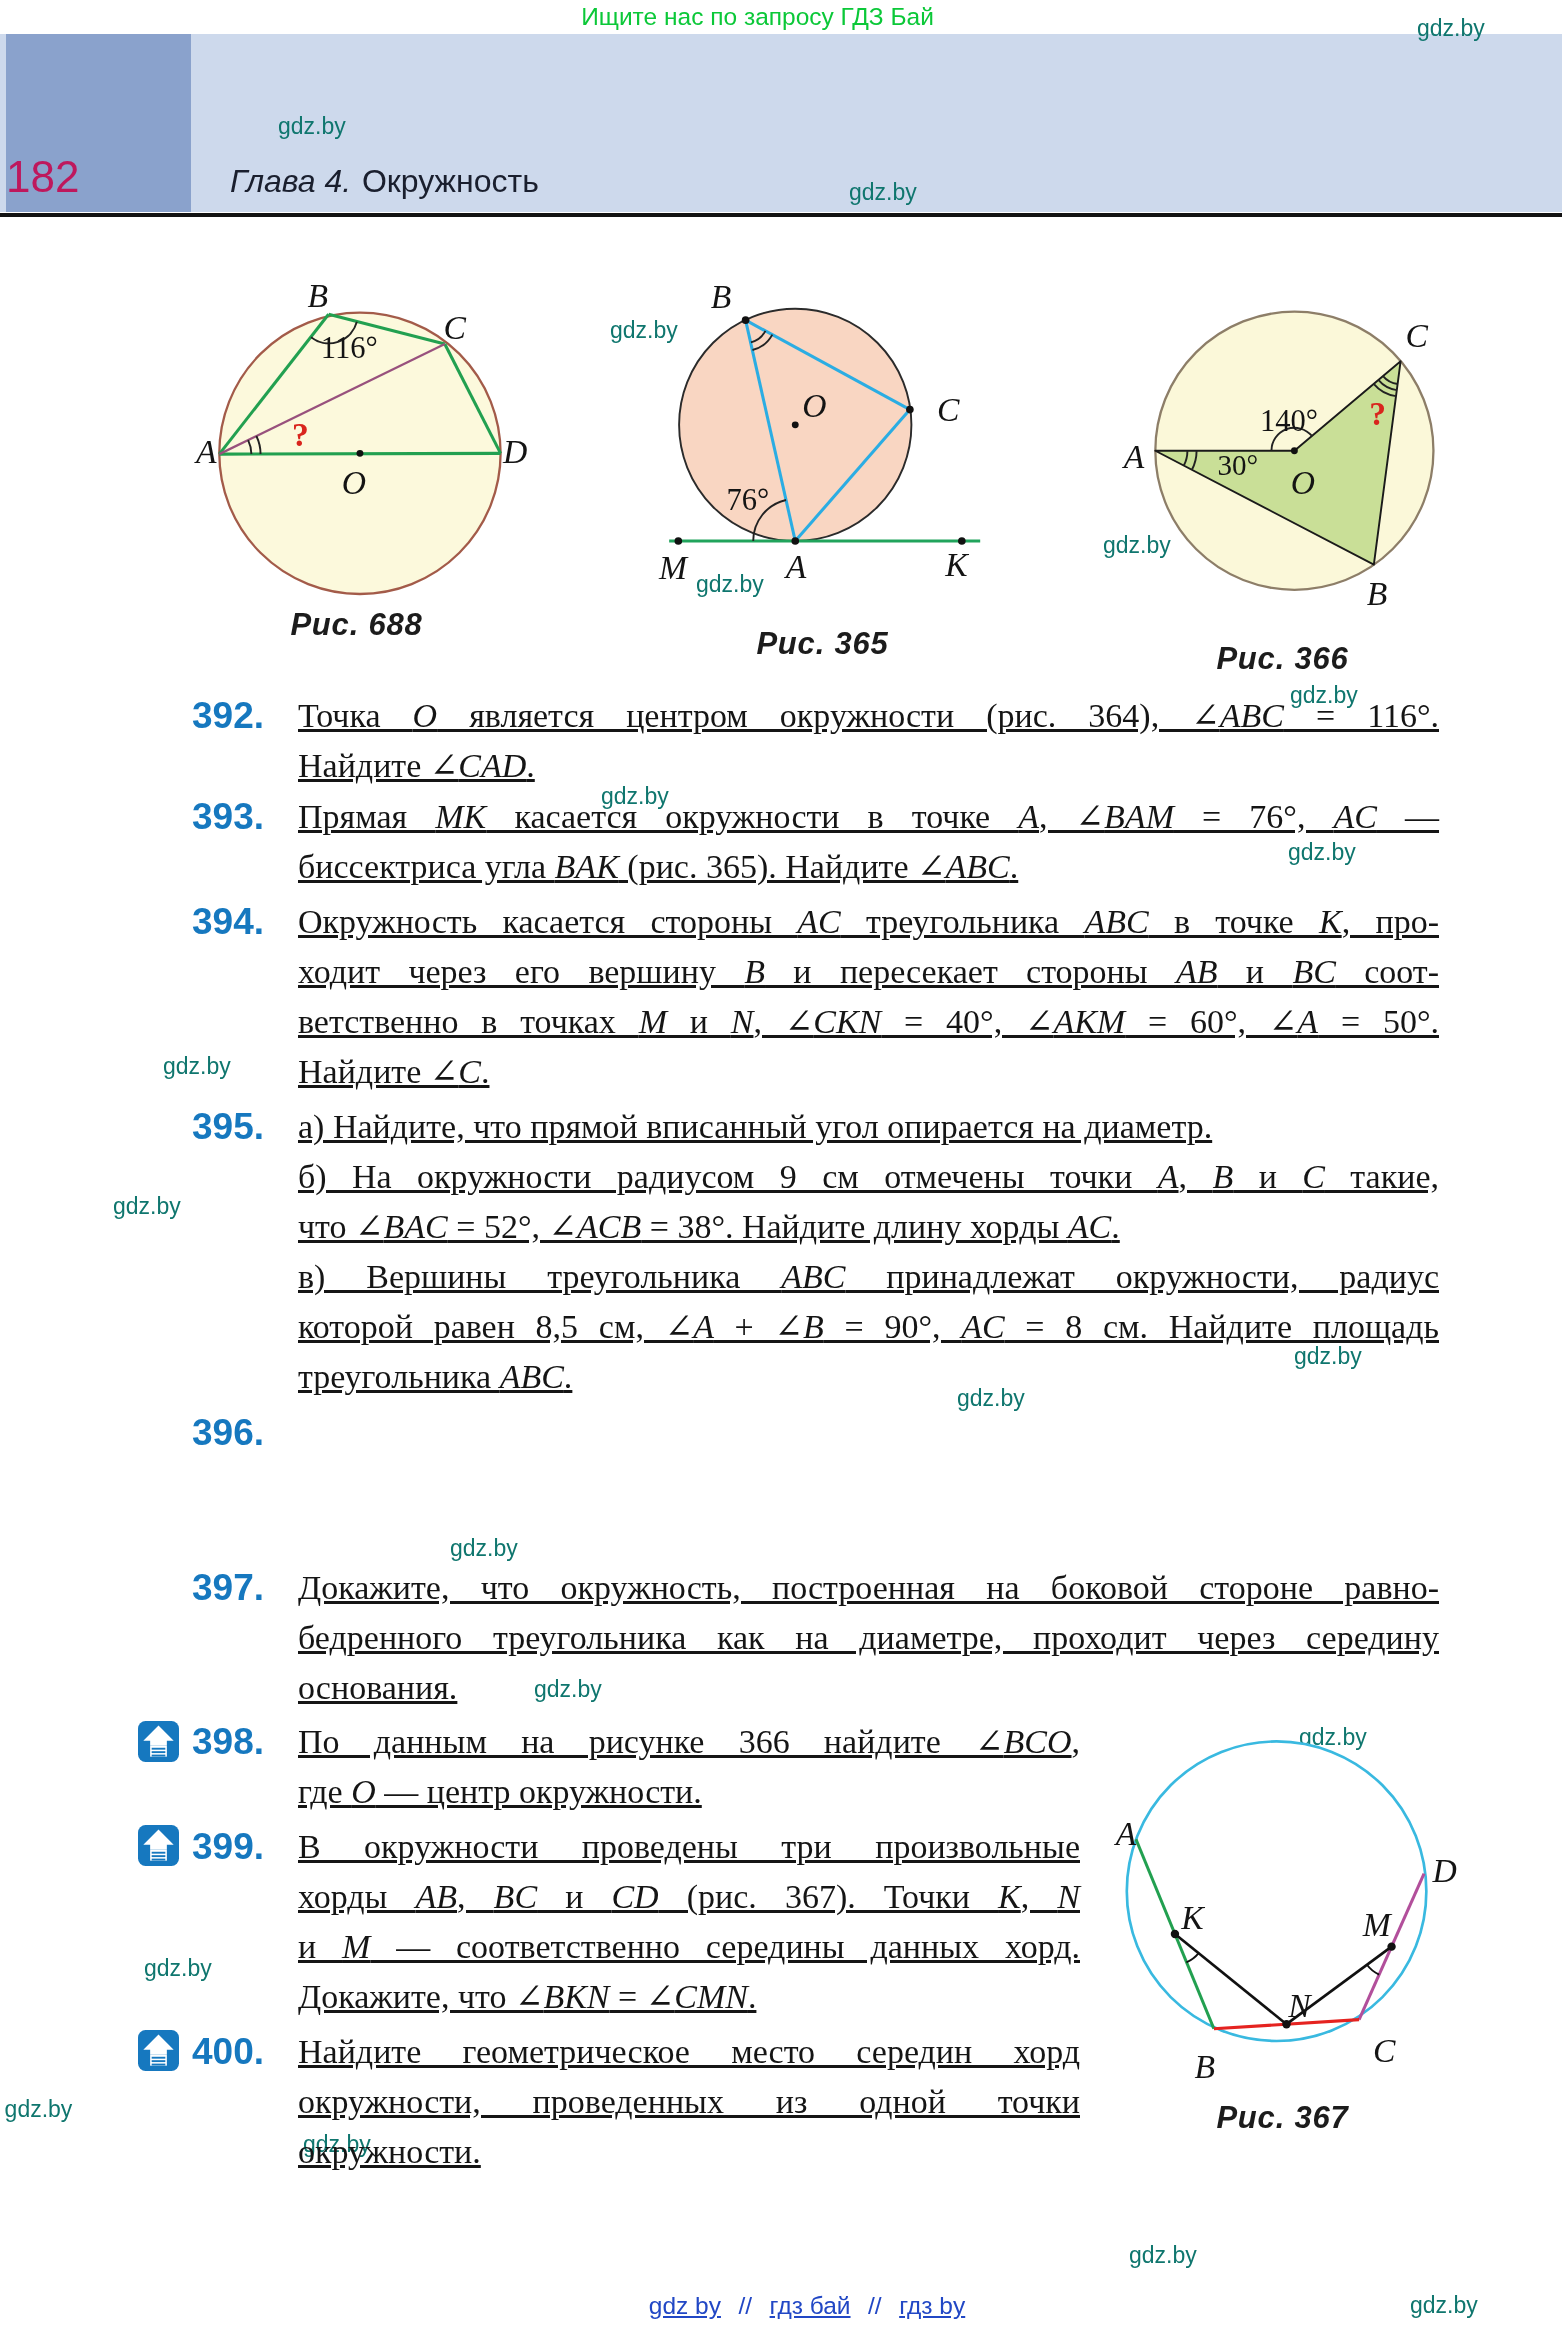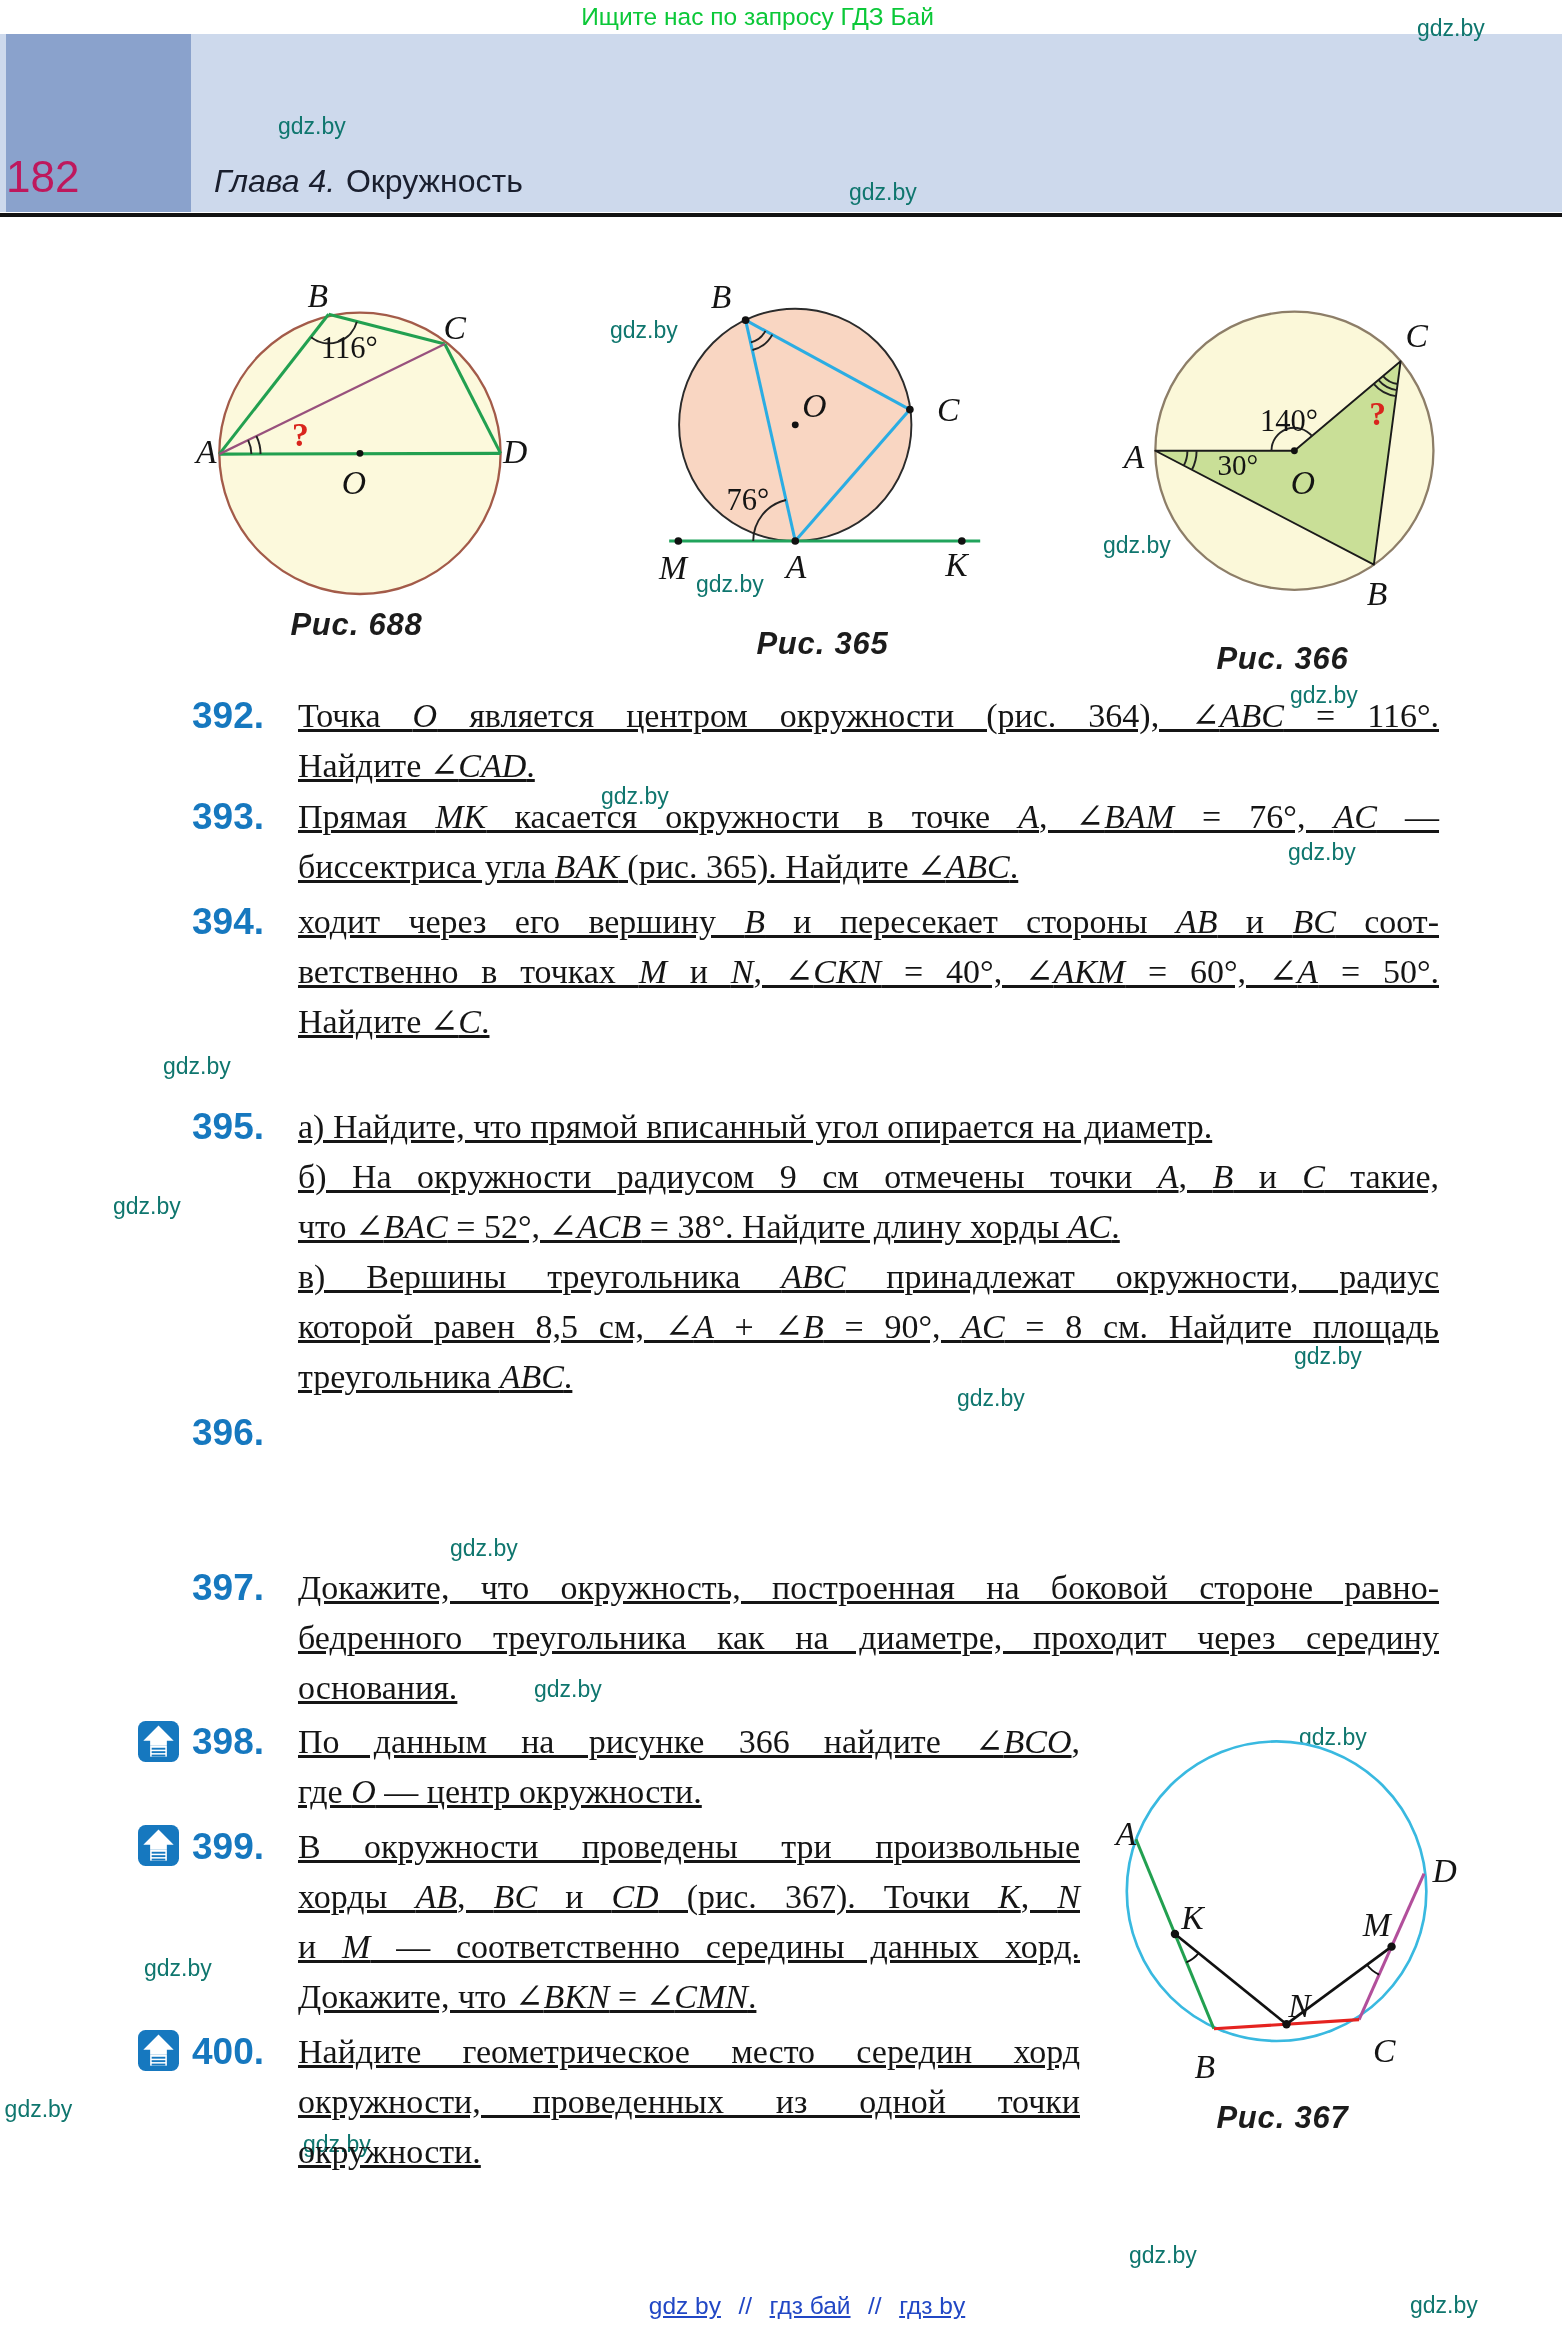--- a/index.html
+++ b/index.html
@@ -7,21 +7,21 @@
         font-family:"Liberation Serif","DejaVu Serif","DejaVu Sans",serif;color:#151515;}
   
   .promo{position:absolute;left:0;top:3.1px;width:1515px;text-align:center;
          font:500 24.5px "Liberation Sans","DejaVu Sans",sans-serif;color:#0bc838;}
   
   .band{position:absolute;left:0;top:34px;width:1563px;height:178px;background:#cdd9ec;}
   .numbox{position:absolute;left:6.1px;top:34px;width:185px;height:178px;background:#8aa2cc;}
   .pageno{position:absolute;left:6.1px;top:153px;width:167px;
           font:400 44px/47px "Liberation Sans","DejaVu Sans",sans-serif;color:#be185d;}
   .chapter{position:absolute;left:214px;top:161px;font:400 32px/40px "Liberation Sans","DejaVu Sans",sans-serif;color:#1a1f2e;}
-  .chapter .it{font-style:italic;margin-right:10.7px;}
+  .chapter .it{font-style:italic;margin-right:10.7px;margin-left:16px;}
   .rule{position:absolute;left:0;top:213px;width:1563px;height:3.8px;background:#121212;}
   
   .wm{position:absolute;font:400 23px "Liberation Sans","DejaVu Sans",sans-serif;color:#0f766e;white-space:nowrap;}
   
   .cap{position:absolute;width:199px;text-align:center;
        font:italic 600 31px "Liberation Sans","DejaVu Sans",sans-serif;color:#1c1c1c;letter-spacing:0.8px;}
   
   .pnum{position:absolute;left:122px;width:142px;text-align:right;
         font:700 37px/50px "Liberation Sans","DejaVu Sans",sans-serif;color:#1678bf;}
   .plines{position:absolute;left:298px;text-decoration:underline;}
@@ -173,20 +173,21 @@
   </div>
 
   <div class="pnum" style="top:792px">393.</div>
   <div class="plines wide" style="top:792px">
     <div class="pline j">Прямая <i>MK</i> касается окружности в точке <i>A</i>, ∠<i>BAM</i> = 76°, <i>AC</i> —</div>
     <div class="pline">биссектриса угла <i>BAK</i> (рис. 365). Найдите ∠<i>ABC</i>.</div>
   </div>
 
   <div class="pnum" style="top:897px">394.</div>
   <div class="plines wide" style="top:897px">
+    <div class="pline j">Окружность касается стороны <i>AC</i> треугольника <i>ABC</i> в точке <i>K</i>, про-</div>
     <div class="pline j">ходит через его вершину <i>B</i> и пересекает стороны <i>AB</i> и <i>BC</i> соот-</div>
     <div class="pline j">ветственно в точках <i>M</i> и <i>N</i>, ∠<i>CKN</i> = 40°, ∠<i>AKM</i> = 60°, ∠<i>A</i> = 50°.</div>
     <div class="pline">Найдите ∠<i>C</i>.</div>
   </div>
 
   <div class="pnum" style="top:1102px">395.</div>
   <div class="plines wide" style="top:1102px">
     <div class="pline">а) Найдите, что прямой вписанный угол опирается на диаметр.</div>
     <div class="pline j">б) На окружности радиусом 9 см отмечены точки <i>A</i>, <i>B</i> и <i>C</i> такие,</div>
     <div class="pline">что ∠<i>BAC</i> = 52°, ∠<i>ACB</i> = 38°. Найдите длину хорды <i>AC</i>.</div>

